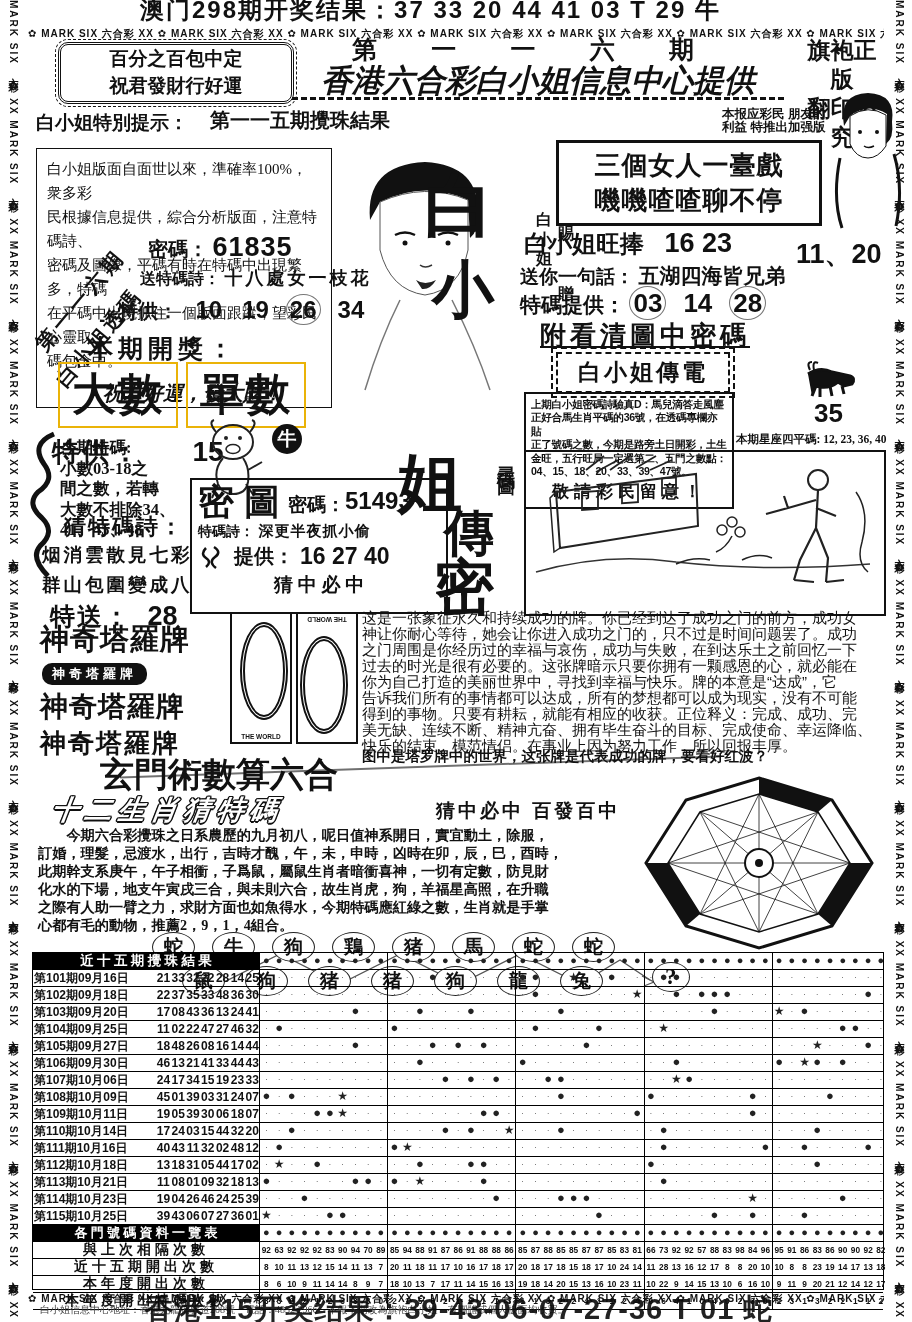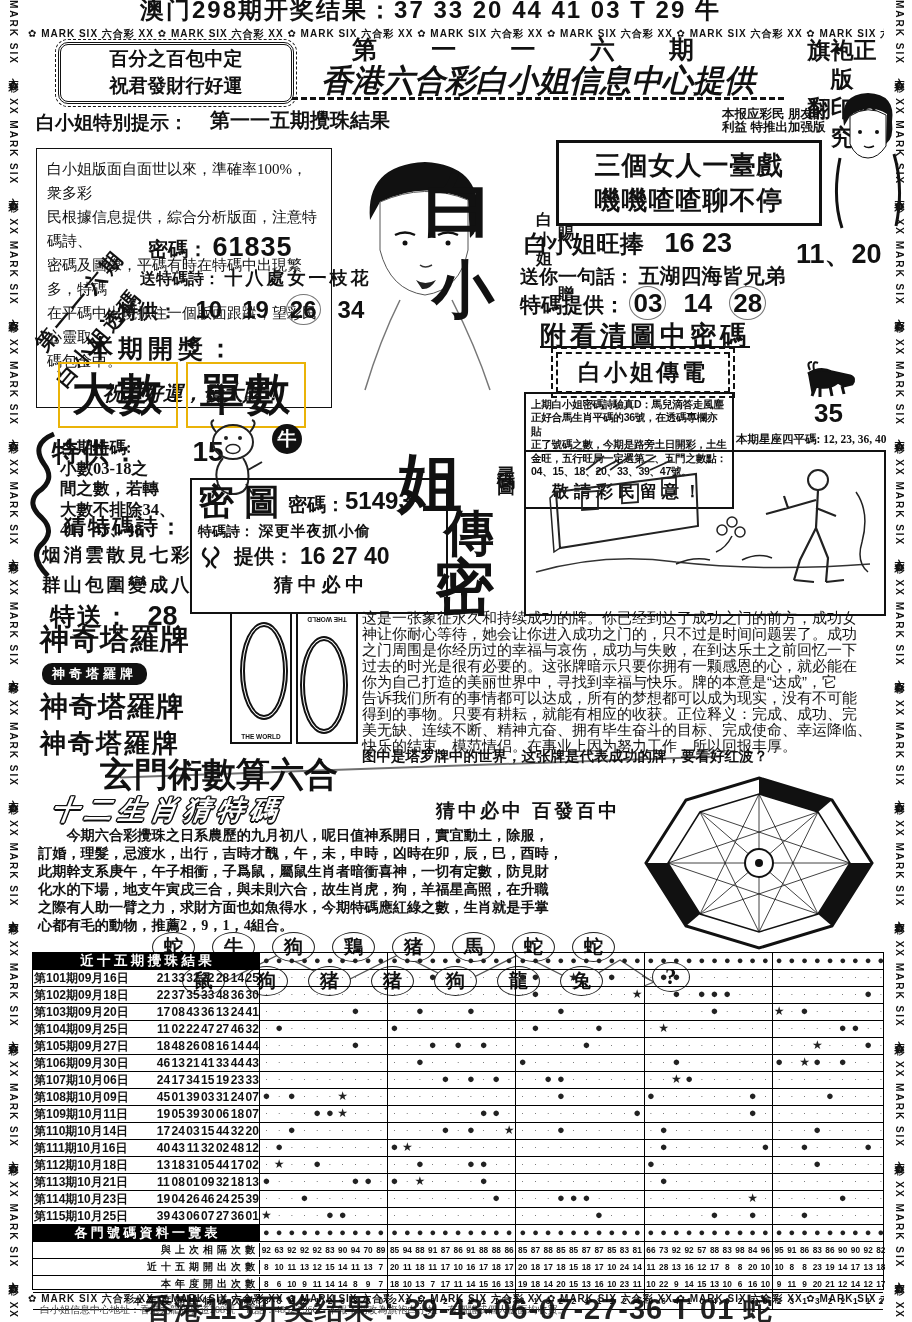--- a/index.html
+++ b/index.html
@@ -33,21 +33,21 @@
   .tnum{width:14.8px;font-size:12px;font-weight:bold;text-align:center;flex:none;}
   .dots{display:flex;height:100%;align-items:center;flex:none;}
   .dc{width:12.73px;text-align:center;font-size:6px;color:#222;flex:none;line-height:16px;}
   .dc.sep{border-left:1px solid #000;}
   .dc .sm{font-size:7px;color:#444;}
   .dc .bg{font-size:13px;}
   .dc .hd{font-size:11px;}
   .dc .st{font-size:12px;}
   .dc .vv{font-size:8.3px;font-weight:bold;color:#111;}
   .blackband{background:#000;color:#fff;}
-  .slabel{width:226px;text-align:right;font-size:10px;font-weight:bold;letter-spacing:4px;
+  .slabel{width:226px;text-align:center;font-size:14px;font-weight:bold;letter-spacing:4px;
           font-family:Liberation Mono, monospace;border-right:1.5px solid #000;flex:none;}
   svg{display:block;}
 </style>
 </head>
 <body>
 
 <div class="page">
 
   <div class="abs vborder" style="left:0;">MARK SIX 六合彩 ✿ ΧΧ MARK SIX 六合彩 ✿ ΧΧ MARK SIX 六合彩 ✿ ΧΧ MARK SIX 六合彩 ✿ ΧΧ MARK SIX 六合彩 ✿ ΧΧ MARK SIX 六合彩 ✿ ΧΧ MARK SIX 六合彩 ✿ ΧΧ MARK SIX 六合彩 ✿ ΧΧ MARK SIX 六合彩 ✿ ΧΧ MARK SIX 六合彩 ✿ ΧΧ MARK SIX 六合彩 ✿ ΧΧ MARK SIX 六合彩 ✿ ΧΧ MARK SIX 六合彩 ✿ ΧΧ MARK SIX 六合彩 ✿ ΧΧ </div>
   <div class="abs vborder" style="right:0;">MARK SIX 六合彩 ✿ ΧΧ MARK SIX 六合彩 ✿ ΧΧ MARK SIX 六合彩 ✿ ΧΧ MARK SIX 六合彩 ✿ ΧΧ MARK SIX 六合彩 ✿ ΧΧ MARK SIX 六合彩 ✿ ΧΧ MARK SIX 六合彩 ✿ ΧΧ MARK SIX 六合彩 ✿ ΧΧ MARK SIX 六合彩 ✿ ΧΧ MARK SIX 六合彩 ✿ ΧΧ MARK SIX 六合彩 ✿ ΧΧ MARK SIX 六合彩 ✿ ΧΧ MARK SIX 六合彩 ✿ ΧΧ MARK SIX 六合彩 ✿ ΧΧ </div>

